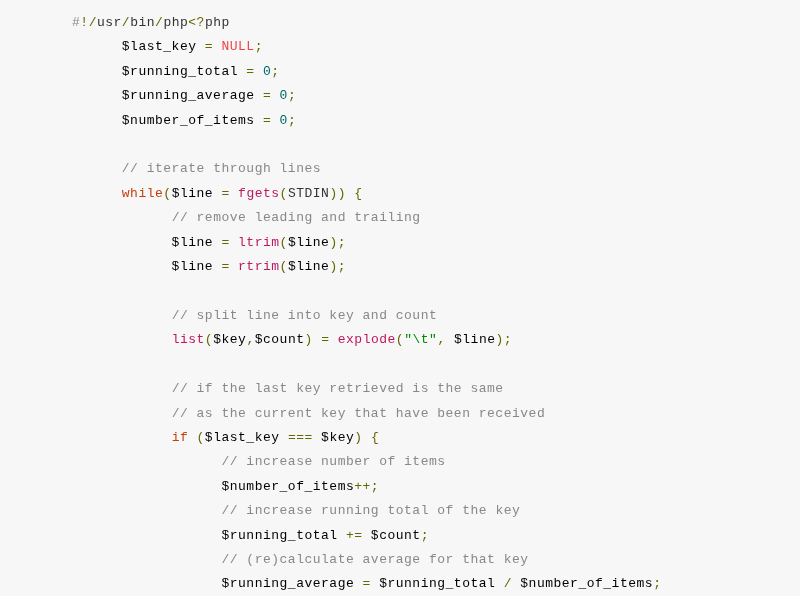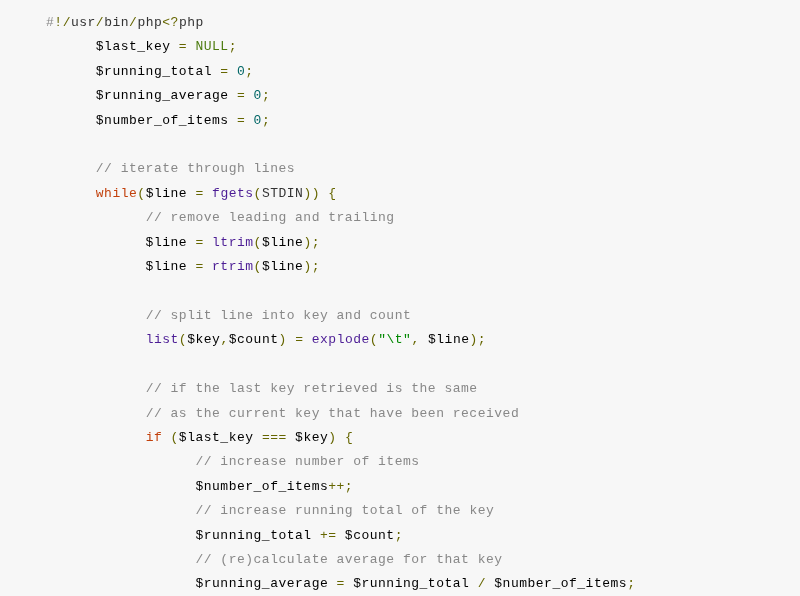--- a/index.html
+++ b/index.html
@@ -8,28 +8,29 @@
     background: #f7f7f7;
     font-family: "Courier New", Consolas, Monaco, monospace;
     font-size: 13px;
     line-height: 24.4px;
     color: #333;
   }
   .code-block {
     padding: 11px 0 0 46px;
     white-space: pre;
     letter-spacing: 0.5px;
+    margin-left: 26px;
   }
   .tok { display: inline; }
   .c-plain   { color: #333333; }
   .c-op      { color: #666600; }
-  .c-null    { color: #4d7c0f; }
+  .c-null    { color: #ef4444; }
   .c-num     { color: #006666; }
   .c-comment { color: #888888; }
   .c-kw      { color: #c2410c; }  
   .c-var     { color: #000000; }
-  .c-func    { color: #4c1d95; }  
+  .c-func    { color: #be185d; }  
   .c-str     { color: #008800; }
 </style>
 </head>
 <body>
 
 <div class="code-block" id="code-target"><div><span class="tok c-comment">#</span><span class="tok c-op">!</span><span class="tok c-op">/</span><span class="tok c-plain">usr</span><span class="tok c-op">/</span><span class="tok c-plain">bin</span><span class="tok c-op">/</span><span class="tok c-plain">php</span><span class="tok c-op">&lt;?</span><span class="tok c-plain">php</span></div><div><span class="tok c-var">      $last_key </span><span class="tok c-op">=</span><span class="tok c-plain"> </span><span class="tok c-null">NULL</span><span class="tok c-op">;</span></div><div><span class="tok c-var">      $running_total </span><span class="tok c-op">=</span><span class="tok c-plain"> </span><span class="tok c-num">0</span><span class="tok c-op">;</span></div><div><span class="tok c-var">      $running_average </span><span class="tok c-op">=</span><span class="tok c-plain"> </span><span class="tok c-num">0</span><span class="tok c-op">;</span></div><div><span class="tok c-var">      $number_of_items </span><span class="tok c-op">=</span><span class="tok c-plain"> </span><span class="tok c-num">0</span><span class="tok c-op">;</span></div><div>&nbsp;</div><div><span class="tok c-plain">      </span><span class="tok c-comment">// iterate through lines</span></div><div><span class="tok c-plain">      </span><span class="tok c-kw">while</span><span class="tok c-op">(</span><span class="tok c-var">$line </span><span class="tok c-op">=</span><span class="tok c-plain"> </span><span class="tok c-func">fgets</span><span class="tok c-op">(</span><span class="tok c-plain">STDIN</span><span class="tok c-op">))</span><span class="tok c-plain"> </span><span class="tok c-op">{</span></div><div><span class="tok c-plain">            </span><span class="tok c-comment">// remove leading and trailing</span></div><div><span class="tok c-var">            $line </span><span class="tok c-op">=</span><span class="tok c-plain"> </span><span class="tok c-func">ltrim</span><span class="tok c-op">(</span><span class="tok c-var">$line</span><span class="tok c-op">);</span></div><div><span class="tok c-var">            $line </span><span class="tok c-op">=</span><span class="tok c-plain"> </span><span class="tok c-func">rtrim</span><span class="tok c-op">(</span><span class="tok c-var">$line</span><span class="tok c-op">);</span></div><div>&nbsp;</div><div><span class="tok c-plain">            </span><span class="tok c-comment">// split line into key and count</span></div><div><span class="tok c-plain">            </span><span class="tok c-func">list</span><span class="tok c-op">(</span><span class="tok c-var">$key</span><span class="tok c-op">,</span><span class="tok c-var">$count</span><span class="tok c-op">)</span><span class="tok c-plain"> </span><span class="tok c-op">=</span><span class="tok c-plain"> </span><span class="tok c-func">explode</span><span class="tok c-op">(</span><span class="tok c-str">"\t"</span><span class="tok c-op">,</span><span class="tok c-var"> $line</span><span class="tok c-op">);</span></div><div>&nbsp;</div><div><span class="tok c-plain">            </span><span class="tok c-comment">// if the last key retrieved is the same</span></div><div><span class="tok c-plain">            </span><span class="tok c-comment">// as the current key that have been received</span></div><div><span class="tok c-plain">            </span><span class="tok c-kw">if</span><span class="tok c-plain"> </span><span class="tok c-op">(</span><span class="tok c-var">$last_key </span><span class="tok c-op">===</span><span class="tok c-var"> $key</span><span class="tok c-op">)</span><span class="tok c-plain"> </span><span class="tok c-op">{</span></div><div><span class="tok c-plain">                  </span><span class="tok c-comment">// increase number of items</span></div><div><span class="tok c-var">                  $number_of_items</span><span class="tok c-op">++;</span></div><div><span class="tok c-plain">                  </span><span class="tok c-comment">// increase running total of the key</span></div><div><span class="tok c-var">                  $running_total </span><span class="tok c-op">+=</span><span class="tok c-var"> $count</span><span class="tok c-op">;</span></div><div><span class="tok c-plain">                  </span><span class="tok c-comment">// (re)calculate average for that key</span></div><div><span class="tok c-var">                  $running_average </span><span class="tok c-op">=</span><span class="tok c-var"> $running_total </span><span class="tok c-op">/</span><span class="tok c-var"> $number_of_items</span><span class="tok c-op">;</span></div></div>
 
 </body></html>

